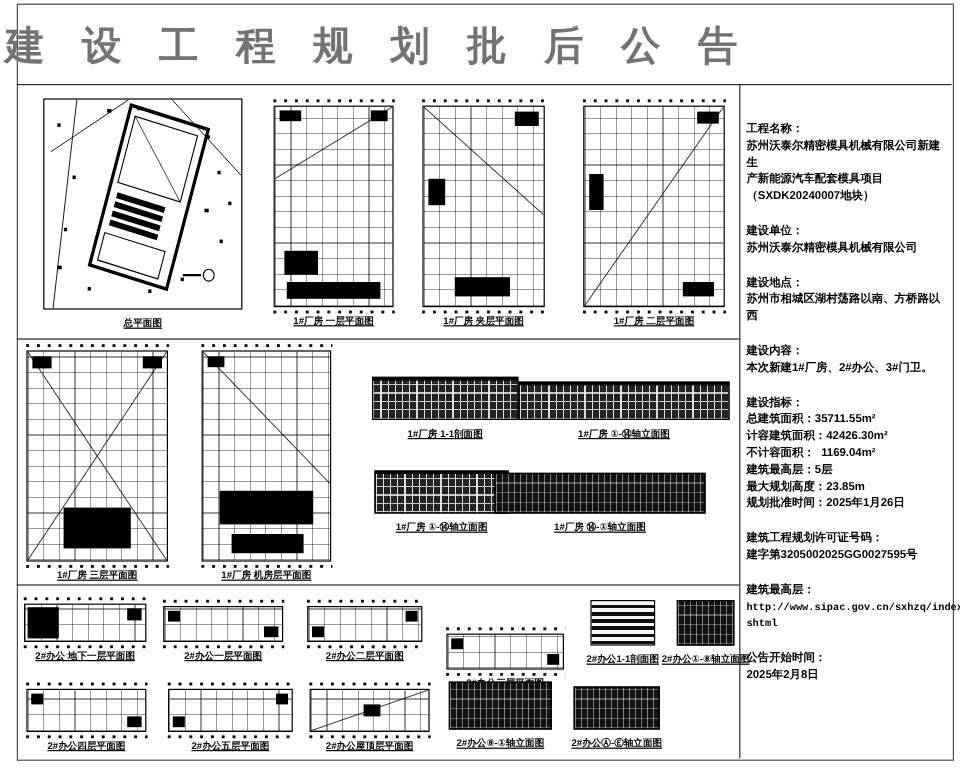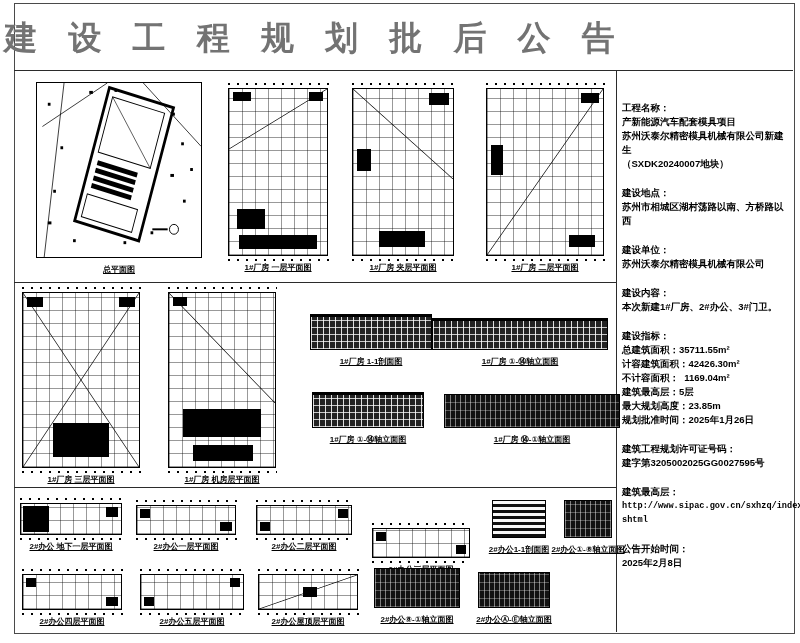--- a/index.html
+++ b/index.html
@@ -73,31 +73,31 @@
   <div class="title">建 设 工 程 规 划 批 后 公 告</div>
 </div>
 <div class="hline" style="left:14px;top:70px;width:779px;"></div>
 <div class="vline" style="left:616px;top:70px;height:562px;"></div>
 <div class="hline" style="left:14px;top:282px;width:602px;"></div>
 <div class="hline" style="left:14px;top:487px;width:602px;"></div>
 
 <div class="info">
   <div class="section">
     <div class="h">工程名称：</div>
+    <div class="ln">苏州沃泰尔精密模具机械有限公司新建生</div>
     <div class="ln">产新能源汽车配套模具项目</div>
-    <div class="ln">苏州沃泰尔精密模具机械有限公司新建生</div>
     <div class="ln">（SXDK20240007地块）</div>
+  </div>
+  <div class="section">
+    <div class="h">建设单位：</div>
+    <div class="ln">苏州沃泰尔精密模具机械有限公司</div>
   </div>
   <div class="section">
     <div class="h">建设地点：</div>
     <div class="ln">苏州市相城区湖村荡路以南、方桥路以西</div>
-  </div>
-  <div class="section">
-    <div class="h">建设单位：</div>
-    <div class="ln">苏州沃泰尔精密模具机械有限公司</div>
   </div>
   <div class="section">
     <div class="h">建设内容：</div>
     <div class="ln">本次新建1#厂房、2#办公、3#门卫。</div>
   </div>
   <div class="section">
     <div class="h">建设指标：</div>
     <div class="ln">总建筑面积：35711.55m²</div>
     <div class="ln">计容建筑面积：42426.30m²</div>
     <div class="ln">不计容面积：  1169.04m²</div>
@@ -219,21 +219,21 @@
 <figure class="fig" style="left:432px;top:318px;width:176px;height:32px;">
   <div class="gfx g-elev"></div>
   <figcaption class="dlabel">1#厂房 ①-⑭轴立面图</figcaption>
 </figure>
 
 <figure class="fig" style="left:312px;top:392px;width:112px;height:36px;">
   <div class="gfx g-elev"></div>
   <figcaption class="dlabel">1#厂房 ①-⑭轴立面图</figcaption>
 </figure>
 
-<figure class="fig" style="left:444px;top:394px;width:176px;height:34px;">
+<figure class="fig" style="left:412px;top:394px;width:176px;height:34px;">
   <div class="gfx g-dark"></div>
   <figcaption class="dlabel">1#厂房 ⑭-①轴立面图</figcaption>
 </figure>
 
 <figure class="fig" style="left:20px;top:503px;width:102px;height:32px;">
   <div class="gfx g-plan">
     <i class="blk" style="left:2px;top:2px;bottom:2px;width:26px;"></i>
     <i class="blk" style="right:3px;top:3px;width:12px;height:10px;"></i>
   </div>
   <figcaption class="dlabel">2#办公 地下一层平面图</figcaption>

